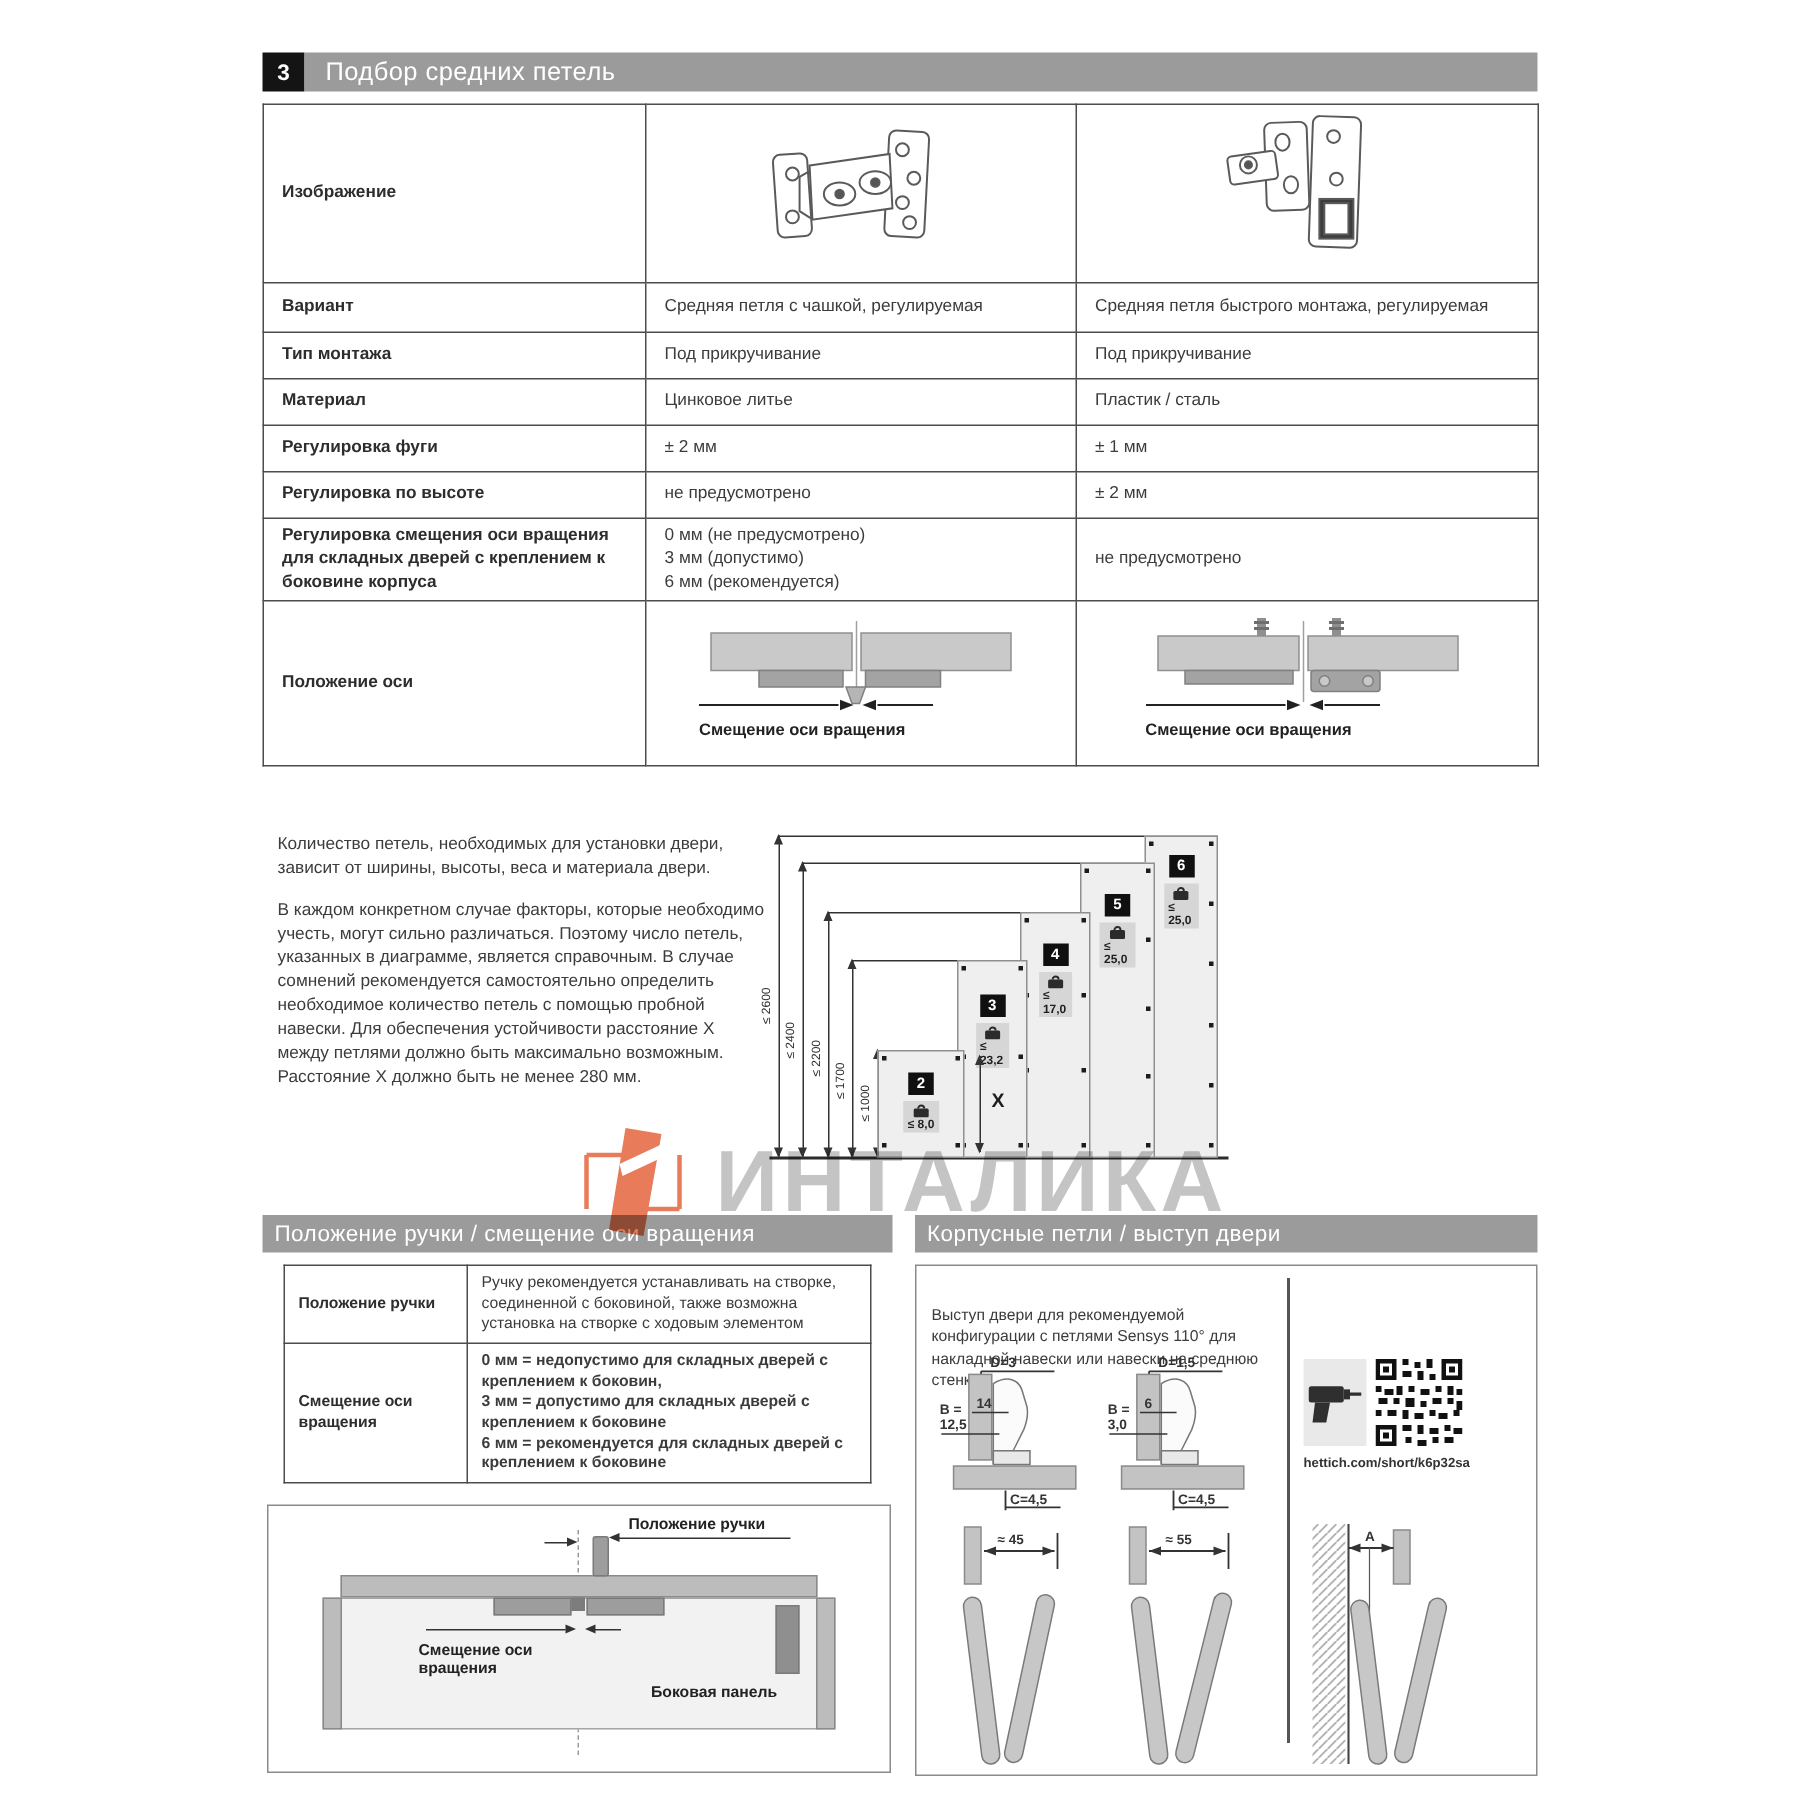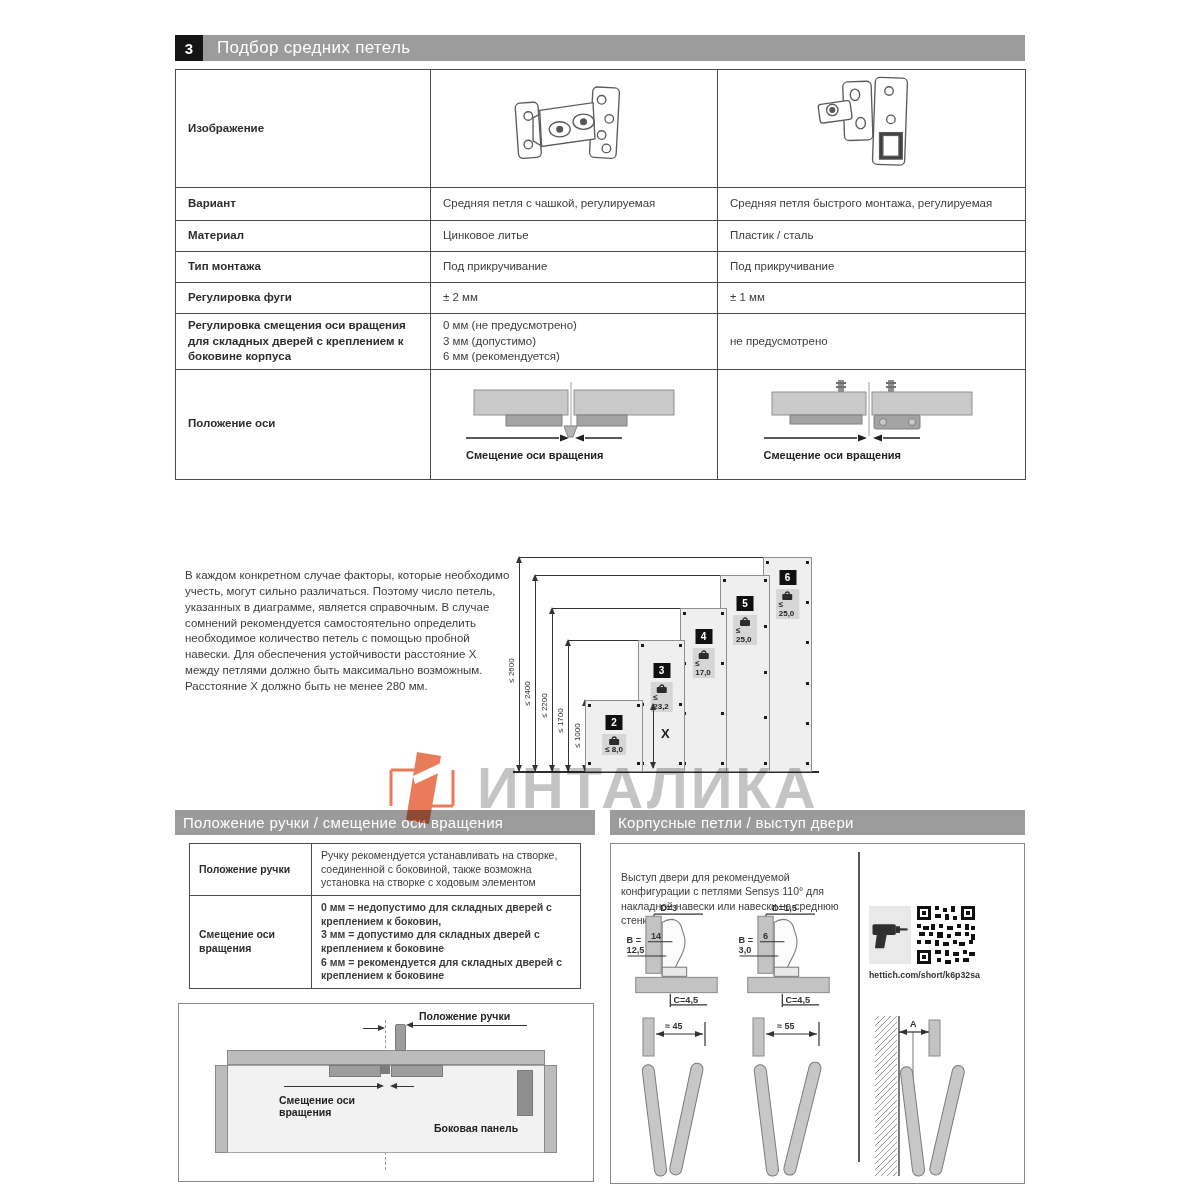--- a/index.html
+++ b/index.html
@@ -114,33 +114,38 @@
             </g>
           </svg>
         </td>
       </tr>
       <tr style="height:33px">
         <td class="lbl">Вариант</td>
         <td>Средняя петля с чашкой, регулируемая</td>
         <td>Средняя петля быстрого монтажа, регулируемая</td>
       </tr>
       <tr style="height:31px">
+        <td class="lbl">Тип монтажа</td>
+        <td>Под прикручивание</td>
+        <td>Под прикручивание</td>
+      </tr>
+      <tr style="height:31px">
         <td class="lbl">Материал</td>
         <td>Цинковое литье</td>
         <td>Пластик / сталь</td>
-      </tr>
-      <tr style="height:31px">
-        <td class="lbl">Тип монтажа</td>
-        <td>Под прикручивание</td>
-        <td>Под прикручивание</td>
       </tr>
       <tr style="height:31px">
         <td class="lbl">Регулировка фуги</td>
         <td>± 2 мм</td>
         <td>± 1 мм</td>
+      </tr>
+      <tr style="height:31px">
+        <td class="lbl">Регулировка по высоте</td>
+        <td>не предусмотрено</td>
+        <td>± 2 мм</td>
       </tr>
       <tr style="height:48px">
         <td class="lbl">Регулировка смещения оси вращения для складных дверей с креплением к боковине корпуса</td>
         <td>
           <div>0 мм (не предусмотрено)</div>
           <div>3 мм (допустимо)</div>
           <div>6 мм (рекомендуется)</div>
         </td>
         <td>не предусмотрено</td>
       </tr>
@@ -187,20 +192,21 @@
             <div class="cap" style="position:absolute;left:22px;top:68px;">Смещение оси вращения</div>
           </div>
         </td>
       </tr>
     </tbody>
       </table>
   </div>
 
   <div class="sec" style="left:175px;top:516px;width:850px;height:280px;">
     <div class="body-text" style="position:absolute;left:10px;top:40px;width:328px;">
+      <div>Количество петель, необходимых для установки двери, зависит от ширины, высоты, веса и материала двери.</div>
       <div style="height:12px;"></div>
       <div>В каждом конкретном случае факторы, которые необходимо учесть, могут сильно различаться. Поэтому число петель, указанных в диаграмме, является справочным. В случае сомнений рекомендуется самостоятельно определить необходимое количество петель с помощью пробной навески. Для обеспечения устойчивости расстояние X между петлями должно быть максимально возможным. Расстояние X должно быть не менее 280 мм.</div>
     </div>
 
     <div style="position:absolute;left:330px;top:34px;width:480px;height:240px;">
 
       <div class="hline" style="left:8px;top:221px;width:306px;height:2px;background:#2c2c2c;"></div>
 
       <div class="hline" style="left:14px;top:7px;width:293px;"></div>
       <div class="hline" style="left:30px;top:25px;width:235px;"></div>

